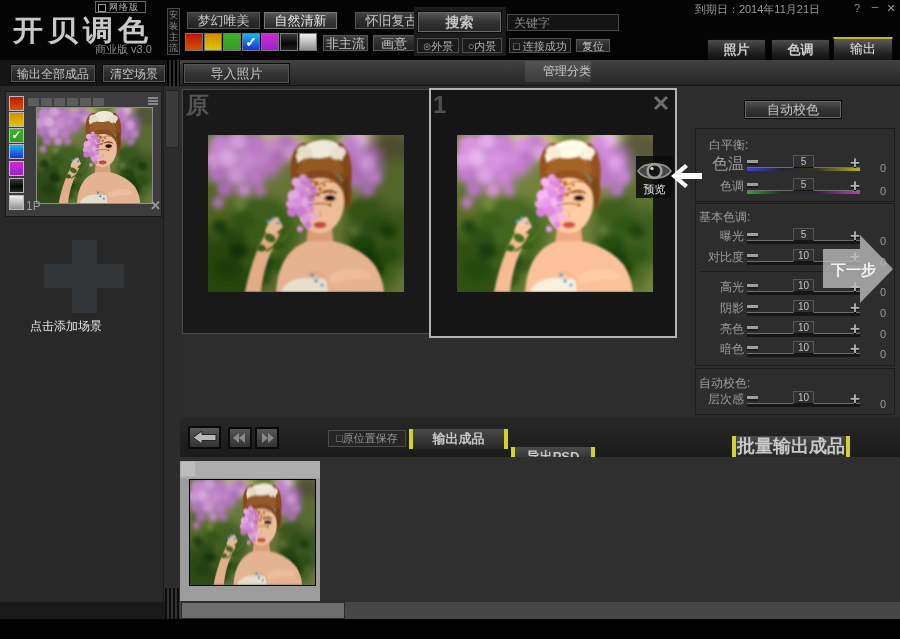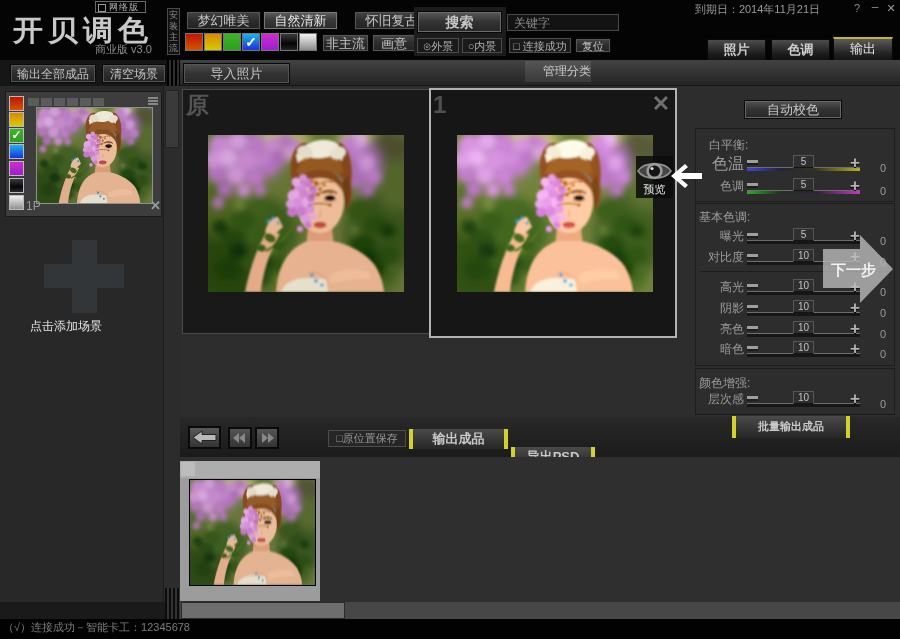--- a/index.html
+++ b/index.html
@@ -295,21 +295,21 @@
 
 <div class="btn" style="left:744px;top:100px;width:98px;height:19px;font-size:13px;line-height:18px;background:linear-gradient(#525252,#333 50%,#262626);box-shadow:inset 0 0 0 1px #666;">自动校色</div>
 
 <div class="abs" style="left:695px;top:128px;width:200px;height:74px;border:1px solid #1d1d1d;box-sizing:border-box;"></div>
 <div class="abs" style="left:695px;top:203px;width:200px;height:163px;border:1px solid #1d1d1d;box-sizing:border-box;"></div>
 <div class="abs" style="left:695px;top:368px;width:200px;height:47px;border:1px solid #1d1d1d;box-sizing:border-box;"></div>
 <div class="abs" style="left:700px;top:271px;width:190px;height:1px;background:#1d1d1d;"></div>
 
 <div class="abs" style="left:709px;top:139px;width:60px;height:12px;color:#9c9c9c;font-size:12px;line-height:12px;">白平衡:</div>
 <div class="abs" style="left:699px;top:211px;width:70px;height:12px;color:#9c9c9c;font-size:12px;line-height:12px;">基本色调:</div>
-<div class="abs" style="left:699px;top:377px;width:70px;height:12px;color:#9c9c9c;font-size:12px;line-height:12px;">颜色增强:</div>
+<div class="abs" style="left:699px;top:377px;width:70px;height:12px;color:#9c9c9c;font-size:12px;line-height:12px;">自动校色:</div>
 
 <div class="abs" style="left:674px;top:157px;width:70px;height:13px;color:#9a9a9a;font-size:16px;line-height:13px;text-align:right;">色温</div>
 <div class="abs" style="left:747px;top:160px;width:11px;height:3px;background:#9e9e9e;box-shadow:0 2px 0 #1c1c1c;"></div>
 <div class="abs" style="left:747px;top:167px;width:113px;height:3px;border-top:1px solid #6e6e6e;background:linear-gradient(90deg,#4242dc,#23233a 30%,#36361c 62%,#b4b026);box-sizing:content-box;"></div>
 <div class="abs" style="left:793px;top:155px;width:21px;height:13px;background:#2f2f2f;border:1px solid #565656;border-bottom-color:#141414;box-sizing:border-box;color:#c2c2c2;font-size:10px;line-height:11px;text-align:center;">5</div>
 <div class="abs" style="left:848px;top:156px;width:14px;height:15px;color:#b2b2b2;font-size:17px;line-height:14px;font-weight:bold;text-align:center;text-shadow:0 1px 0 #000;">+</div>
 <div class="abs" style="left:876px;top:162px;width:14px;height:12px;color:#9a9a9a;font-size:11px;line-height:12px;text-align:center;">0</div>
 <div class="abs" style="left:674px;top:180px;width:70px;height:13px;color:#9a9a9a;font-size:12px;line-height:13px;text-align:right;">色调</div>
 <div class="abs" style="left:747px;top:183px;width:11px;height:3px;background:#9e9e9e;box-shadow:0 2px 0 #1c1c1c;"></div>
 <div class="abs" style="left:747px;top:190px;width:113px;height:3px;border-top:1px solid #6e6e6e;background:linear-gradient(90deg,#2aaa2a,#1e331e 30%,#33203a 62%,#c238c6);box-sizing:content-box;"></div>
@@ -379,33 +379,32 @@
 <div class="abs" style="left:255px;top:427px;width:24px;height:22px;background:linear-gradient(#555,#333);border:2px solid #0a0a0a;box-sizing:border-box;">
   <svg width="20" height="18" viewBox="0 0 20 18">
         <path d="M 5 4 L 11 9 L 5 14 Z M 11 4 L 17 9 L 11 14 Z" fill="#888"></path>
       </svg>
 </div>
 
 <div class="abs" style="left:328px;top:430px;width:78px;height:17px;border:1px solid #4c4c4c;background:#262626;box-sizing:border-box;color:#969696;font-size:11px;line-height:15px;text-align:center;">□原位置保存</div>
 
 <div class="abs" style="left:409px;top:429px;width:99px;height:20px;background:linear-gradient(#4a4a4a,#262626);border-left:4px solid #d4d02e;border-right:4px solid #d4d02e;box-sizing:border-box;color:#c9c9c9;font-size:13px;line-height:19px;text-align:center;font-weight:bold;">输出成品</div>
 <div class="abs" style="left:511px;top:447px;width:84px;height:20px;background:linear-gradient(#4a4a4a,#262626);border-left:4px solid #d4d02e;border-right:4px solid #d4d02e;box-sizing:border-box;color:#c9c9c9;font-size:13px;line-height:19px;text-align:center;font-weight:bold;">导出PSD</div>
-<div class="abs" style="left:732px;top:416px;width:118px;height:22px;background:linear-gradient(#4a4a4a,#262626);border-left:4px solid #d4d02e;border-right:4px solid #d4d02e;box-sizing:border-box;color:#c9c9c9;font-size:11px;line-height:21px;text-align:center;font-weight:bold;">批量输出成品</div>
+<div class="abs" style="left:732px;top:436px;width:118px;height:22px;background:linear-gradient(#4a4a4a,#262626);border-left:4px solid #d4d02e;border-right:4px solid #d4d02e;box-sizing:border-box;color:#c9c9c9;font-size:18px;line-height:21px;text-align:center;font-weight:bold;">批量输出成品</div>
 
 <div class="abs" style="left:180px;top:457px;width:720px;height:145px;background:#2f2f2f;"></div>
 <div class="abs" style="left:180px;top:461px;width:140px;height:140px;background:#9c9c9c;"></div>
 <div class="abs" style="left:180px;top:461px;width:140px;height:17px;background:#adadad;"></div>
 <div class="abs" style="left:181px;top:462px;width:14px;height:14px;background:#bdbdbd;"></div>
 <div class="abs" style="left:189px;top:479px;width:127px;height:107px;background:#000;"></div>
 <div class="abs" style="left:190px;top:480px;width:125px;height:105px;">
   <svg width="125" height="105" viewBox="0 0 196 157" preserveAspectRatio="none" style="filter:saturate(1.15) brightness(0.97);">
         <use href="#ph"></use>
       </svg>
 </div>
 
 <div class="abs" style="left:0;top:602px;width:900px;height:17px;background:#1a1a1a;"></div>
 <div class="abs" style="left:180px;top:602px;width:720px;height:17px;background:#474747;"></div>
 <div class="abs" style="left:181px;top:602px;width:164px;height:17px;background:#6e6e6e;border:1px solid #2a2a2a;box-sizing:border-box;"></div>
 <div class="abs" style="left:165px;top:588px;width:15px;height:31px;background:repeating-linear-gradient(90deg,#0c0c0c 0 2px,#333 2px 4px);"></div>
 <div class="abs" style="left:0;top:619px;width:900px;height:20px;background:#020202;"></div>
-<div class="abs" style="left:3px;top:621px;width:400px;height:13px;color:#7d7d7d;font-size:11px;line-height:13px;">（√）连接成功－智能卡工：12345678</div>
 
 </div>
 
 </body></html>

